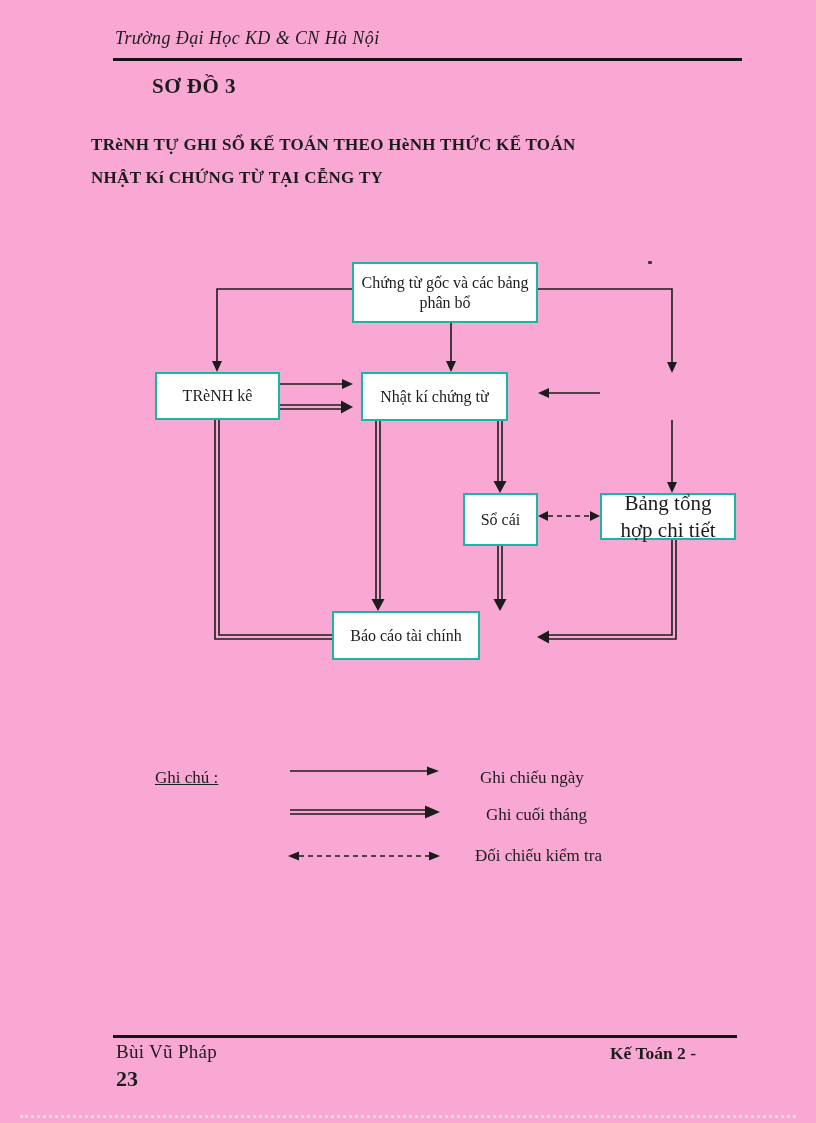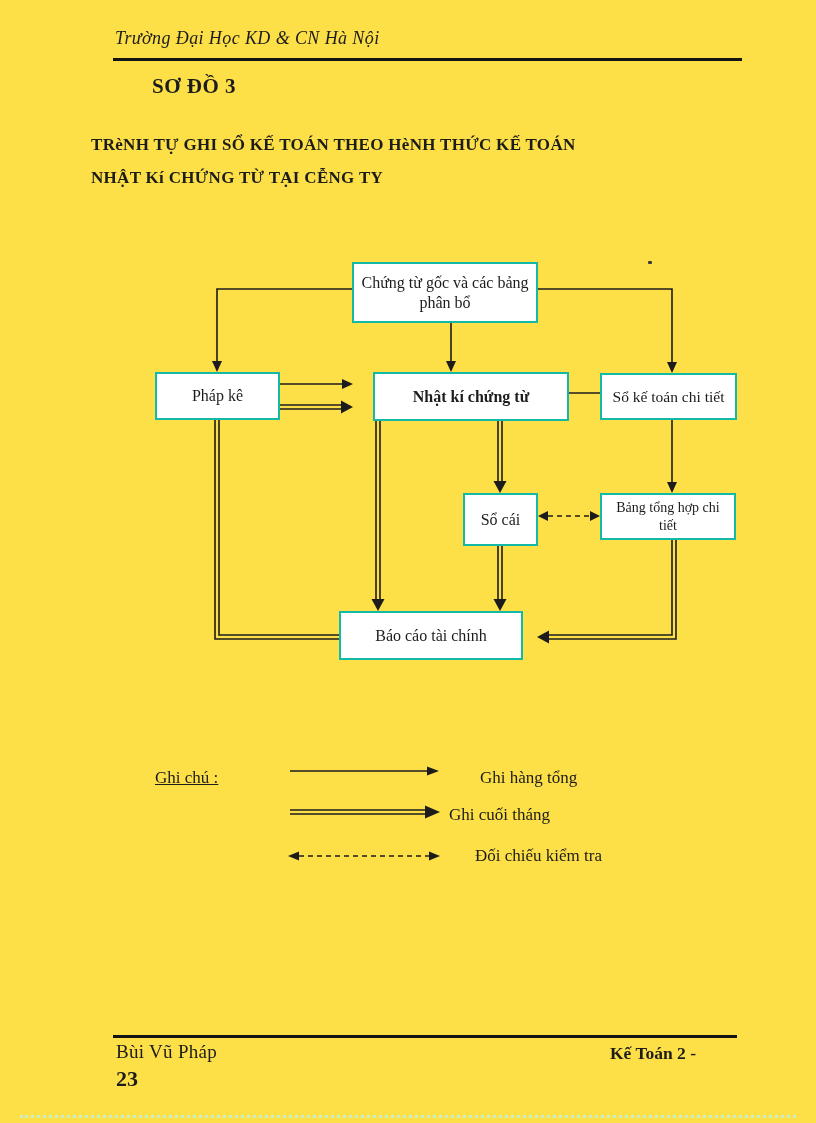--- a/index.html
+++ b/index.html
@@ -1,19 +1,19 @@
 <!DOCTYPE html>
 <html><head>
 <meta charset="utf-8">
 <style>
   html,body{margin:0;padding:0;background:#fff;}
   .page{
     position:relative;
     width:816px;height:1123px;
-    background:#fde047;
+    background:#f9a8d4;
     font-family:"Liberation Serif","DejaVu Serif",serif;
     color:#1c1c1c;
     overflow:hidden;
   }
   .abs{position:absolute;}
   .header-text{
     left:115px;top:28px;
     font-style:italic;font-size:18px;letter-spacing:.4px;
     white-space:nowrap;
   }
@@ -26,25 +26,25 @@
   .diagram-layer{left:0;top:0;width:816px;height:1123px;}
   .node{
     position:absolute;
     border:2px solid #14b8a6;background:#fff;
     display:flex;align-items:center;justify-content:center;
     text-align:center;font-size:16px;line-height:1.25;
     box-sizing:border-box;padding:1px 6px;
   }
   .n-chungtu{left:352px;top:262px;width:186px;height:61px;}
   .n-bangke{left:155px;top:372px;width:125px;height:48px;}
-  .n-nkct{left:373px;top:372px;width:196px;height:49px;font-weight:bold;}
+  .n-nkct{left:361px;top:372px;width:147px;height:49px;}
   .n-soketoan{left:600px;top:373px;width:137px;height:47px;font-size:15.5px;}
   .n-socai{left:463px;top:493px;width:75px;height:53px;}
-  .n-bangtonghop{left:600px;top:493px;width:136px;height:47px;font-size:14px;}
-  .n-baocao{left:339px;top:611px;width:184px;height:49px;}
+  .n-bangtonghop{left:600px;top:493px;width:136px;height:47px;font-size:21px;}
+  .n-baocao{left:332px;top:611px;width:148px;height:49px;}
 
   .legend-label{left:155px;top:768px;font-size:17px;text-decoration:underline;}
   .legend-arrow{position:absolute;}
   .legend-text{position:absolute;font-size:17px;white-space:nowrap;}
 
   .footer-rule{left:113px;top:1035px;width:624px;border-top:3px solid #141414;}
   .footer-author{left:116px;top:1041px;font-size:19px;letter-spacing:.3px;}
   .footer-class{left:610px;top:1043px;font-weight:bold;font-size:17.5px;}
   .footer-page{left:116px;top:1066px;font-weight:bold;font-size:22px;}
   .bottom-dots{left:20px;top:1115px;width:776px;border-top:3px dotted #c9efc9;}
@@ -105,54 +105,51 @@
       <polygon points="549,630.5 549,643.5 537,637"></polygon>
       <polygon points="548,511 548,521 538,516"></polygon>
       <polygon points="590,511 590,521 600,516"></polygon>
     </g>
   </svg>
 
   <div class="node n-chungtu">
     <span>Chứng từ gốc và các bảng phân bổ</span>
   </div>
   <div class="node n-bangke">
-    <span>Pháp kê</span>
+    <span>TRèNH kê</span>
   </div>
   <div class="node n-nkct">
     <span>Nhật kí chứng từ</span>
-  </div>
-  <div class="node n-soketoan">
-    <span>Sổ kế toán chi tiết</span>
   </div>
   <div class="node n-socai">
     <span>Sổ cái</span>
   </div>
   <div class="node n-bangtonghop">
     <span>Bảng tổng hợp chi tiết</span>
   </div>
   <div class="node n-baocao">
     <span>Báo cáo tài chính</span>
   </div>
 
   <div class="abs artifact-dot"></div>
 
   <div class="abs legend-label">Ghi chú :</div>
 
   <svg class="legend-arrow" style="left:290px;top:764px;" width="150" height="14" viewBox="0 0 150 14">
     <line x1="0" y1="7" x2="138" y2="7" stroke="#1c1c1c" stroke-width="1.6"></line>
     <polygon points="137,2.5 137,11.5 149,7" fill="#1c1c1c"></polygon>
   </svg>
-  <span class="legend-text" style="left:480px;top:768px;">Ghi hàng tổng</span>
+  <span class="legend-text" style="left:480px;top:768px;">Ghi chiếu ngày</span>
 
   <svg class="legend-arrow" style="left:290px;top:804px;" width="150" height="16" viewBox="0 0 150 16">
     <line x1="0" y1="6" x2="136" y2="6" stroke="#1c1c1c" stroke-width="1.7"></line>
     <line x1="0" y1="10" x2="136" y2="10" stroke="#1c1c1c" stroke-width="1.7"></line>
     <polygon points="135,1.5 135,14.5 150,8" fill="#1c1c1c"></polygon>
   </svg>
-  <span class="legend-text" style="left:449px;top:805px;">Ghi cuối tháng</span>
+  <span class="legend-text" style="left:486px;top:805px;">Ghi cuối tháng</span>
 
   <svg class="legend-arrow" style="left:288px;top:849px;" width="152" height="14" viewBox="0 0 152 14">
     <line x1="11" y1="7" x2="141" y2="7" stroke="#1c1c1c" stroke-width="1.6" stroke-dasharray="5,4"></line>
     <polygon points="11,2.5 11,11.5 0,7" fill="#1c1c1c"></polygon>
     <polygon points="141,2.5 141,11.5 152,7" fill="#1c1c1c"></polygon>
   </svg>
   <span class="legend-text" style="left:475px;top:846px;">Đối chiếu kiểm tra</span>
 
   <div class="abs footer-rule"></div>
   <div class="abs footer-author">Bùi Vũ Pháp</div>

